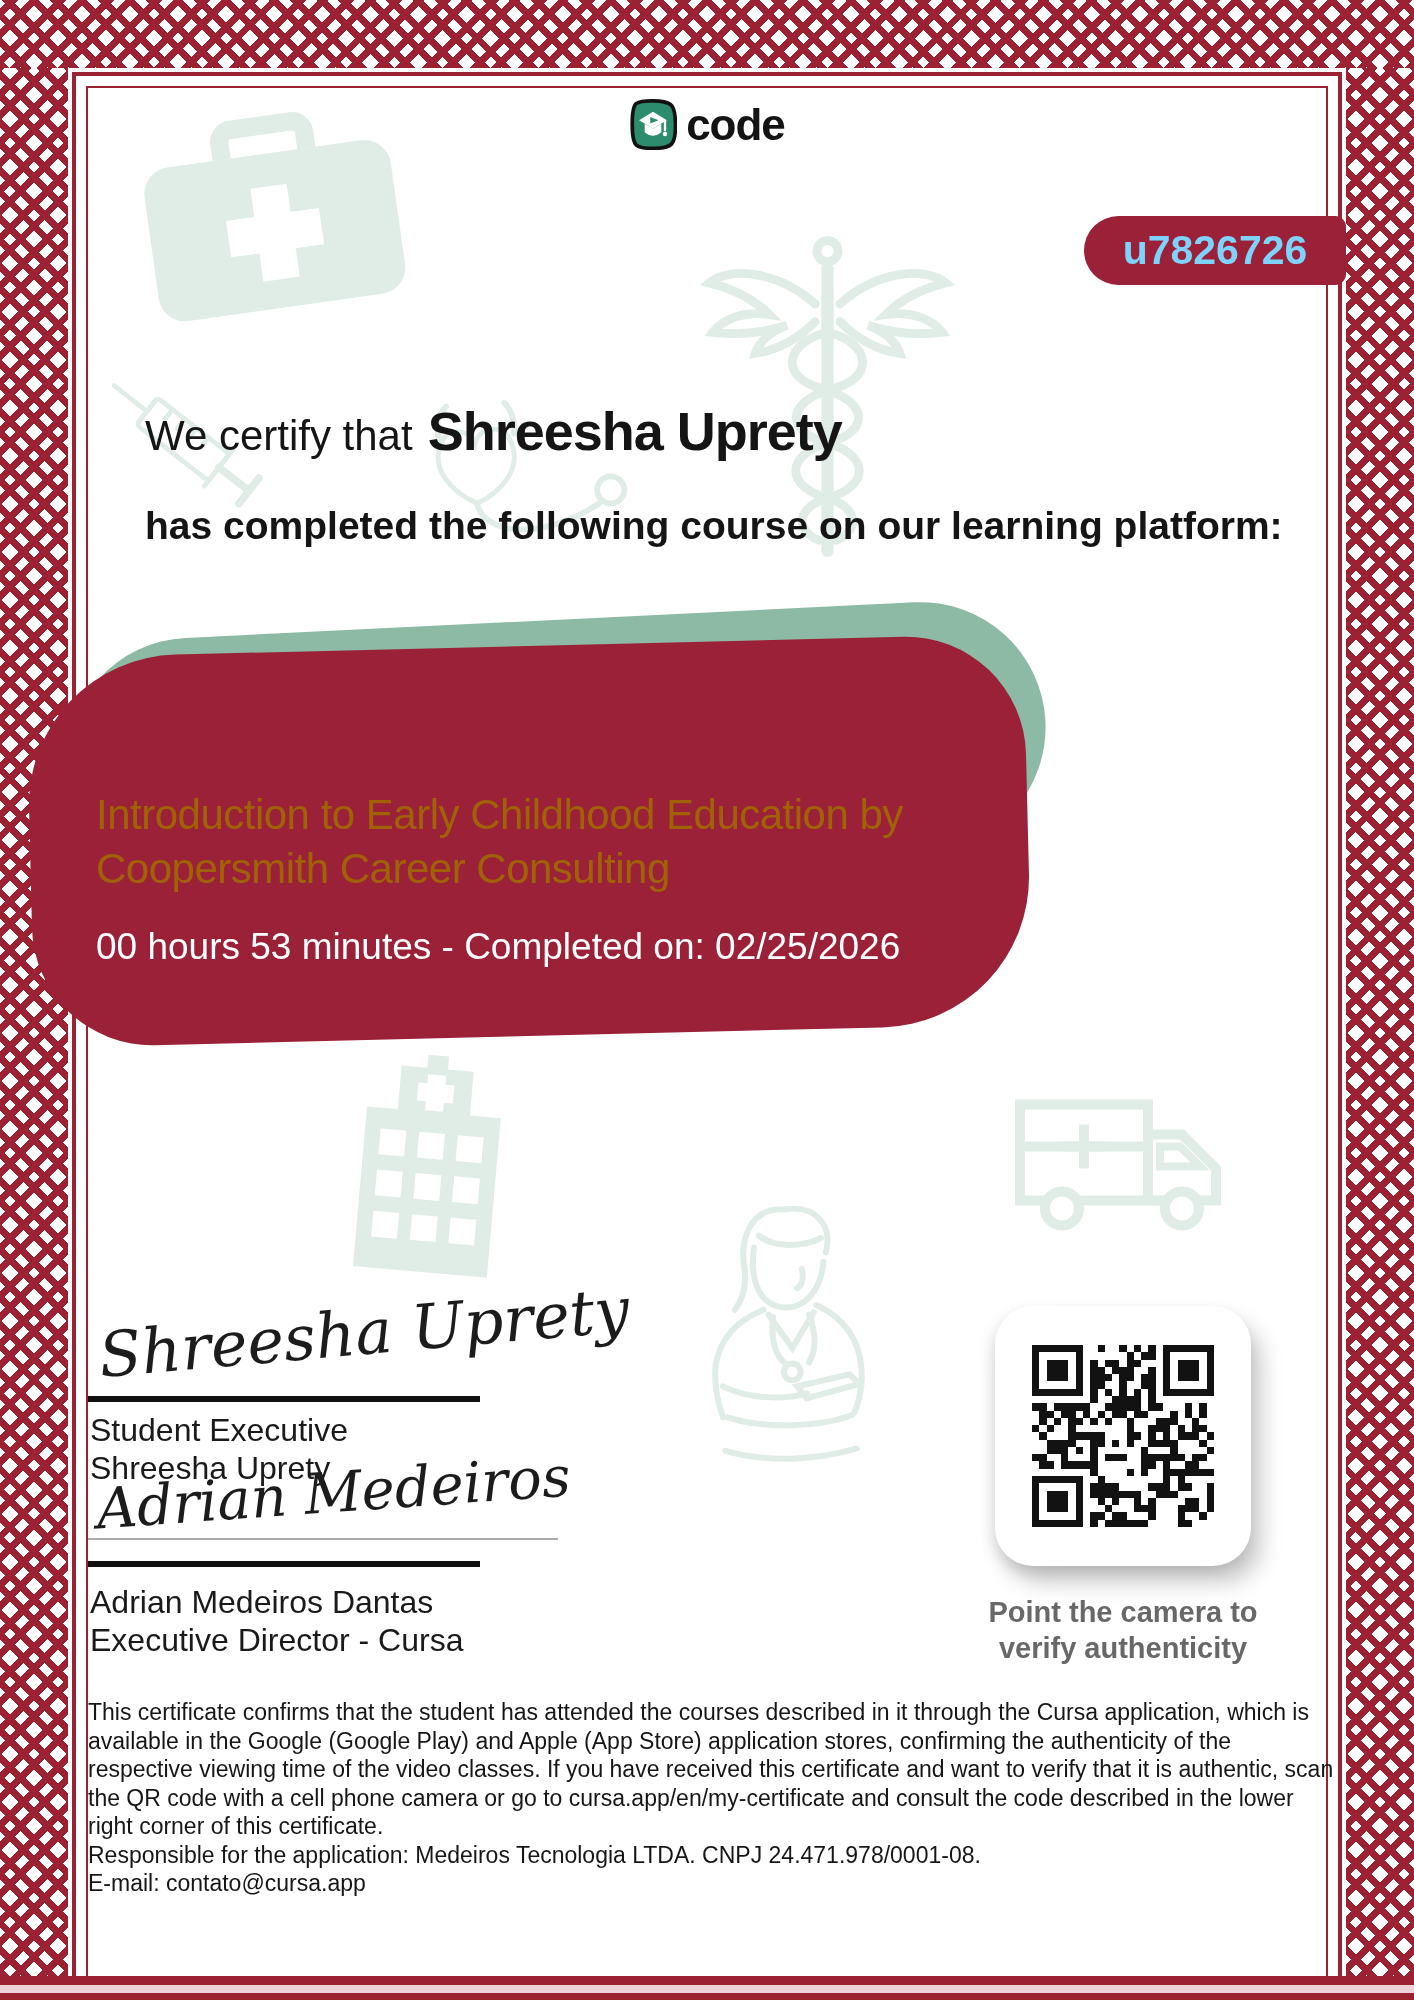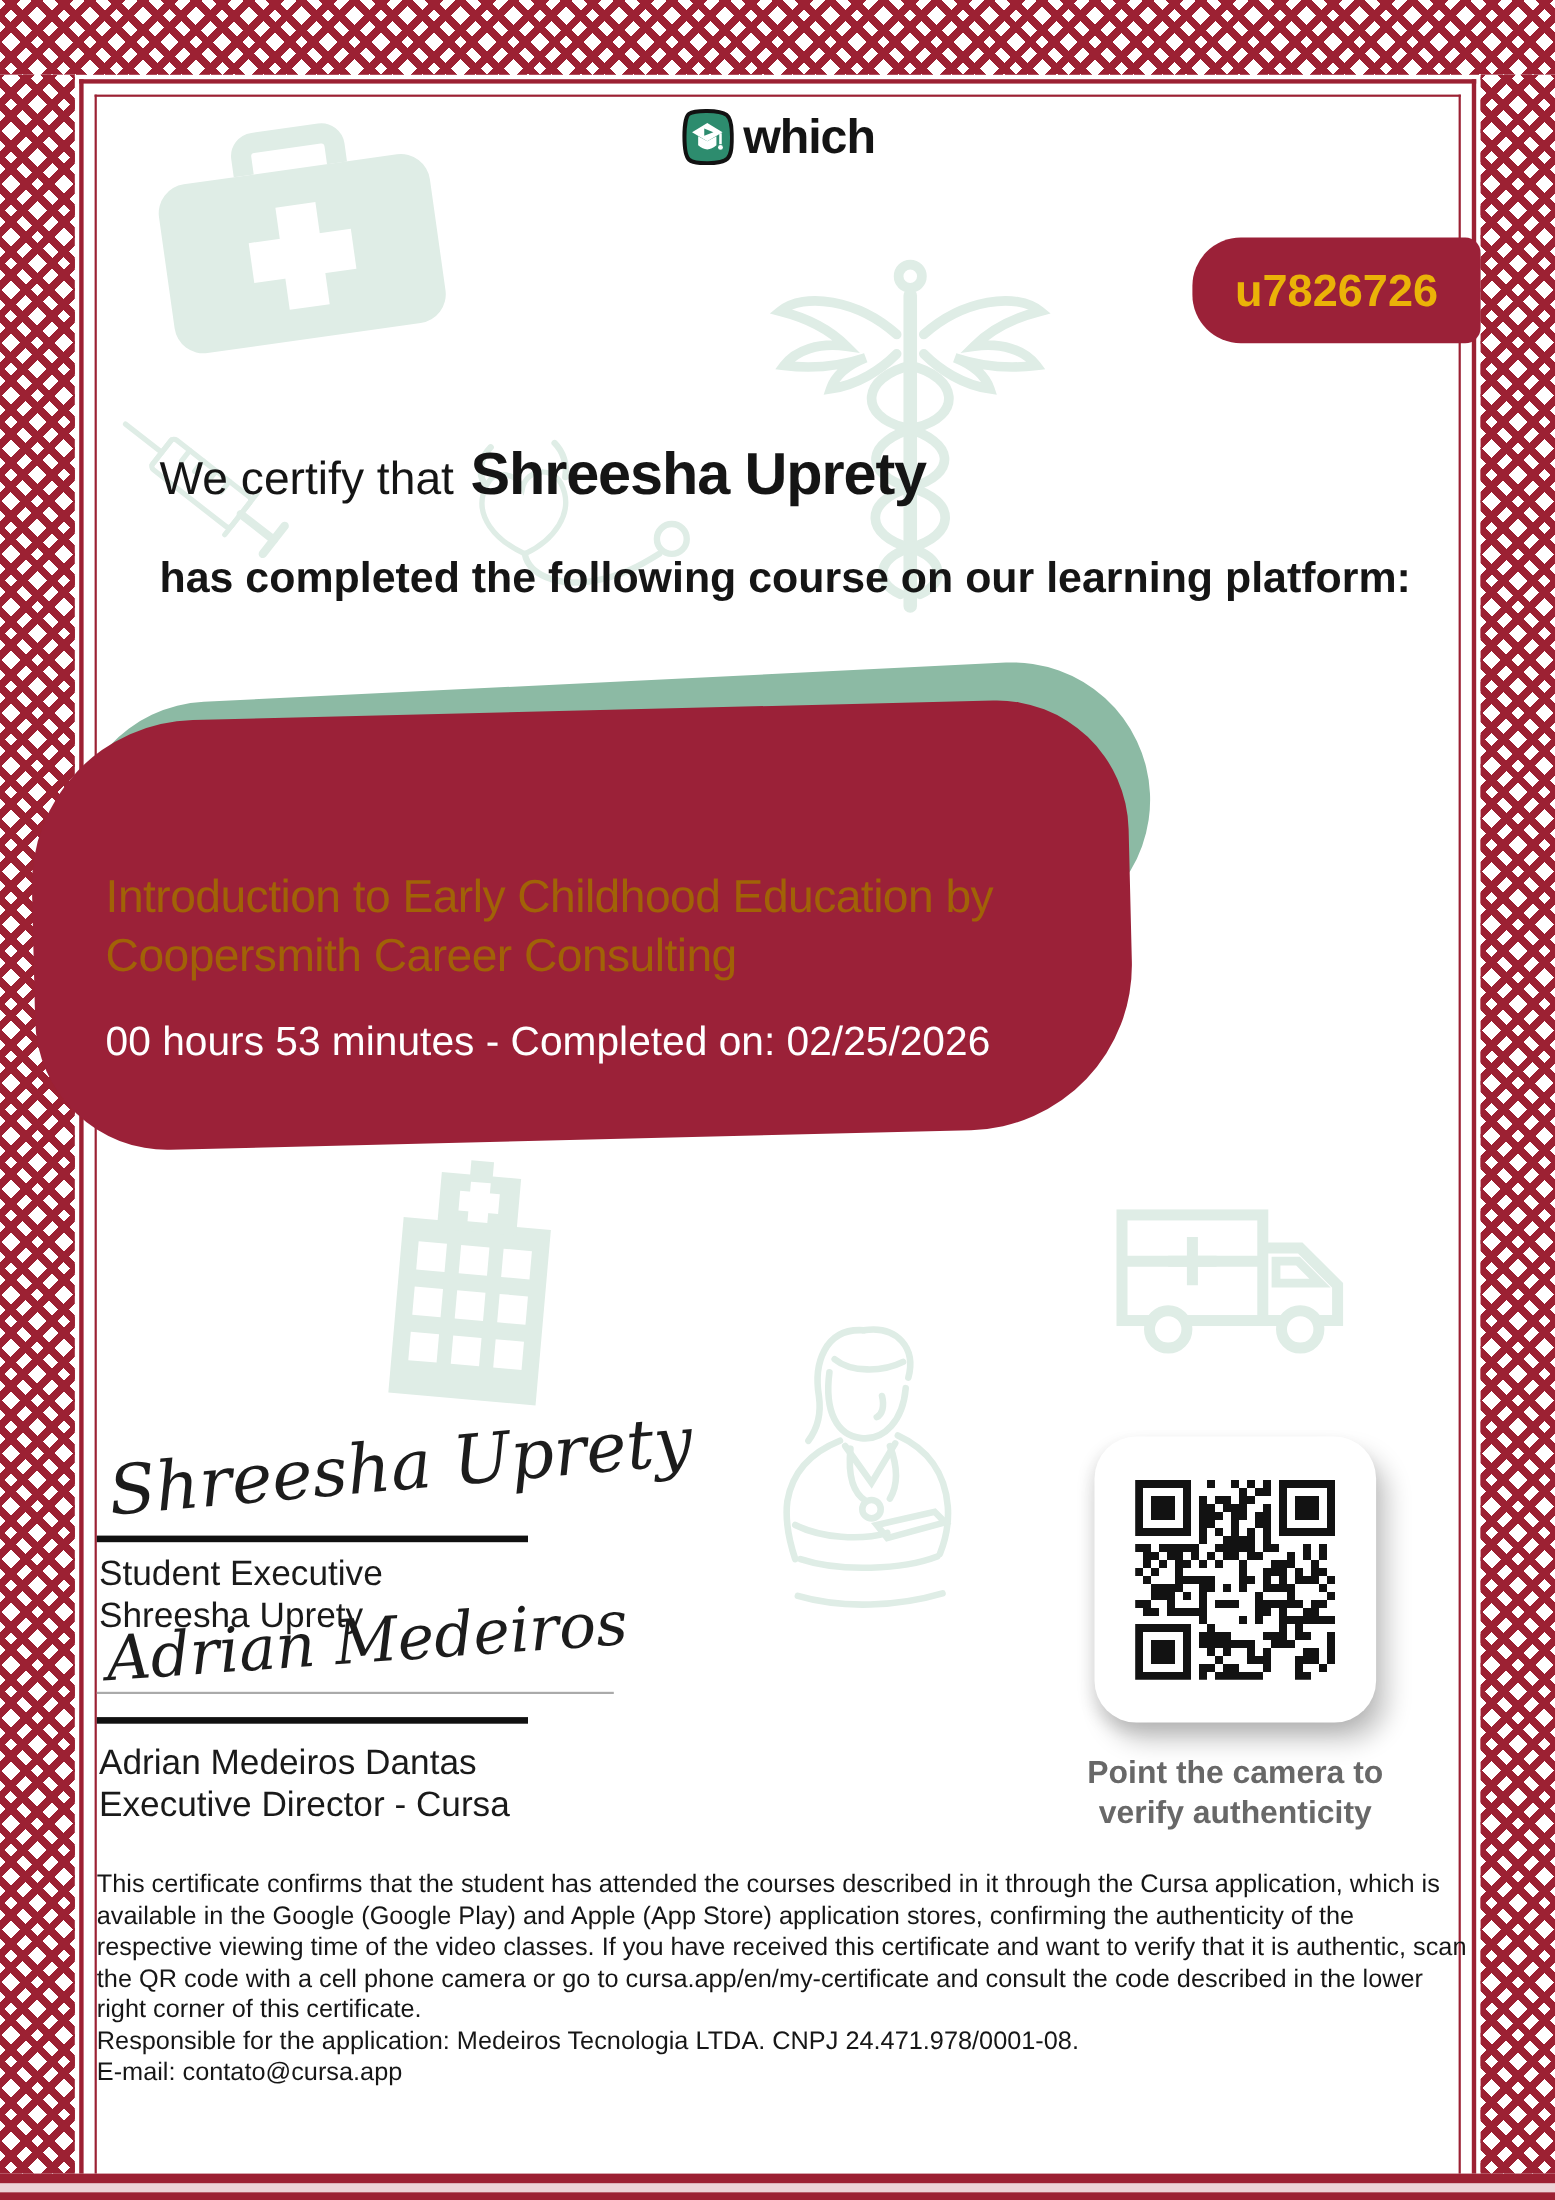--- a/index.html
+++ b/index.html
@@ -34,22 +34,22 @@
   
   .bg-icon{position:absolute;z-index:3;}
   .bg-icon svg{display:block;width:100%;height:100%;}
 
   
   .logo{position:absolute;z-index:6;left:0;right:0;top:98px;display:flex;justify-content:center;align-items:center;gap:9px;}
   .logo-icon{width:48px;height:54px;}
   .logo-word{font-size:44px;font-weight:800;letter-spacing:-1px;color:#141414;}
   .cert-title{position:absolute;z-index:6;left:0;right:0;top:188px;text-align:center;
     font-size:112px;font-weight:800;letter-spacing:-3px;color:var(--ink);line-height:1;}
-  .badge{position:absolute;z-index:8;left:1084px;top:216px;width:262px;height:96px;
-    background:var(--maroon);border-radius:44px 14px 14px 44px;color:#eab308;
+  .badge{position:absolute;z-index:8;left:1084px;top:216px;width:262px;height:69px;
+    background:var(--maroon);border-radius:44px 14px 14px 44px;color:#7dd3fc;
     display:flex;align-items:center;justify-content:center;font-size:41px;font-weight:700;}
 
   
   .intro-line1{position:absolute;z-index:6;left:145px;top:400px;display:flex;align-items:baseline;gap:15px;color:var(--ink);text-align:right;}
   .intro-prefix{font-size:42px;font-weight:500;}
   .intro-student{font-size:54px;font-weight:700;letter-spacing:-1px;}
   .intro-line2{position:absolute;z-index:6;left:145px;top:478px;font-size:39px;font-weight:600;color:var(--ink);margin-top:26px;}
 
   
   .blob-green{position:absolute;z-index:4;left:66px;top:620px;width:980px;height:250px;
@@ -209,21 +209,21 @@
     <span class="logo-icon">
       <svg viewBox="0 0 52 56">
         <path d="M8 6 C2 10 2 46 8 51 C14 56 40 56 46 50 C52 44 52 12 45 7 C38 2 14 2 8 6 Z" fill="#2D8C6E" stroke="#121212" stroke-width="4"></path>
         <path d="M11 24 L26 15 L41 24 L26 33 Z" fill="#fff"></path>
         <path d="M17 28 v9 q9 8 18 0 v-9 l-9 5 z" fill="#fff"></path>
         <path d="M23 20.5 l9 3.5 -9 3.5 z" fill="#2D8C6E"></path>
         <line x1="39" y1="25" x2="39" y2="36" stroke="#fff" stroke-width="2.5"></line>
         <circle cx="39" cy="39" r="2.4" fill="#fff"></circle>
       </svg>
     </span>
-    <span class="logo-word">which</span>
+    <span class="logo-word">code</span>
   </div>
 
 
   <div class="badge">
     <span>u7826726</span>
   </div>
 
   <div class="intro-line1">
     <span class="intro-prefix">We certify that</span>
     <span class="intro-student">Shreesha Uprety</span>

